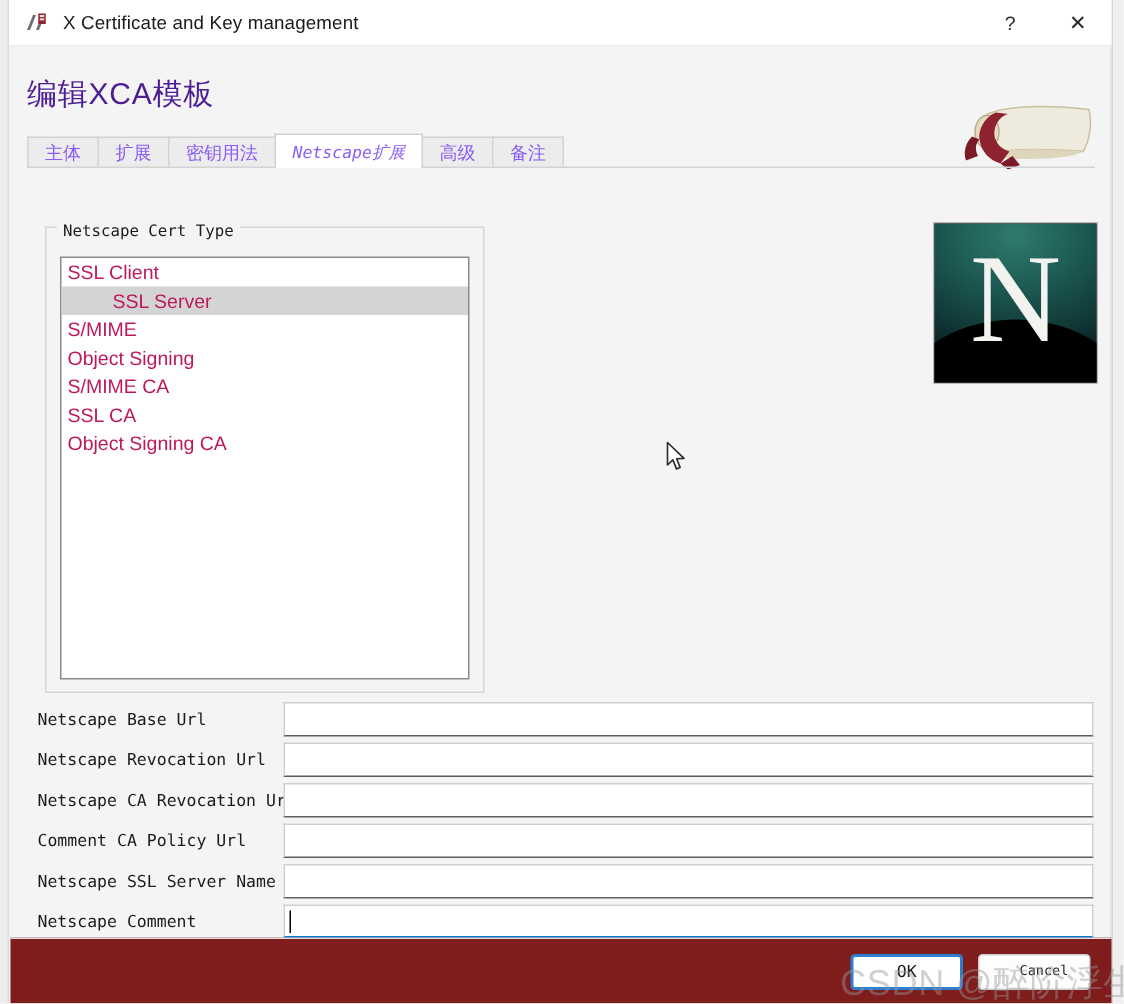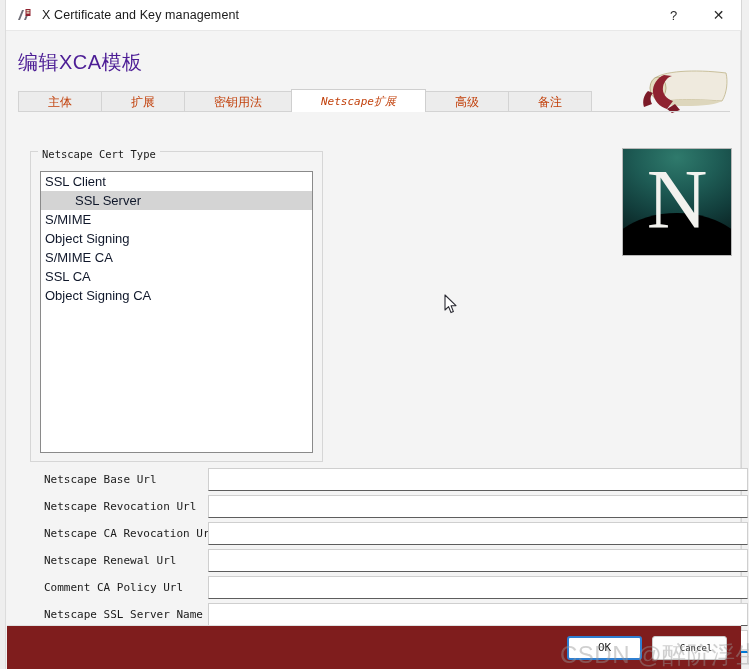--- a/index.html
+++ b/index.html
@@ -73,23 +73,23 @@
   }
 
   
   .tabbar {
     position: absolute; left: 11px; top: 58px;
     width: 712px; height: 23px;
     display: flex; align-items: flex-end;
   }
   .tab {
     height: 21px;
-    padding: 0 29px;
+    padding: 0 11px;
     display: flex; align-items: center; justify-content: center;
-    font-size: 12px; color: #c2410c;
+    font-size: 12px; color: #8b5cf6;
     background: #ececec;
     border: 1px solid #d3d3d3;
     border-bottom: none;
     margin-right: -1px;
     white-space: nowrap;
   }
   .tab.active {
     background: #ffffff;
     height: 23px;
     border-color: #cfcfcf;
@@ -122,21 +122,21 @@
   .listbox {
     position: absolute; left: 33px; top: 140px;
     width: 273px; height: 282px;
     background: #ffffff;
     border: 1px solid #8a8a8a;
     overflow: hidden;
   }
   .list-item {
     height: 19px; line-height: 19px;
     padding-left: 4px;
-    font-size: 13px; color: #0f172a;
+    font-size: 13px; color: #be185d;
     white-space: nowrap;
   }
   .list-item.selected { background: #d4d4d4; padding-left: 34px; }
 
   
   .ns-logo {
     position: absolute; left: 615px; top: 117px;
     width: 110px; height: 108px;
     border: 1px solid #b9b9b9;
     overflow: hidden;
@@ -156,21 +156,21 @@
     position: absolute; left: 0; top: 0; width: 100%; height: 100%;
     display: flex; align-items: center; justify-content: center;
     font-family: "Liberation Serif", serif;
     font-size: 84px; font-weight: 400; color: #f2f2ee;
     line-height: 1;
     padding-bottom: 4px;
   }
 
   
   .form {
-    position: absolute; left: 27px; top: 436px;
+    position: absolute; left: 8px; top: 436px;
     width: 714px;
   }
   .frow {
     display: flex; align-items: center;
     height: 24px; margin-bottom: 3px;
   }
   .flabel {
     width: 174px; flex: none;
     font-family: "DejaVu Sans Mono", monospace;
     font-size: 11px; color: #1a1a1a;
@@ -320,24 +320,20 @@
       <div class="frow">
         <div class="flabel">Netscape Revocation Url</div>
         <div class="finput"></div>
       </div>
 
       <div class="frow">
         <div class="flabel">Netscape CA Revocation Url</div>
         <div class="finput"></div>
       </div>
 
-      <div class="frow">
-        <div class="flabel">Netscape Renewal Url</div>
-        <div class="finput"></div>
-      </div>
 
       <div class="frow">
         <div class="flabel">Comment CA Policy Url</div>
         <div class="finput"></div>
       </div>
 
       <div class="frow">
         <div class="flabel">Netscape SSL Server Name</div>
         <div class="finput"></div>
       </div>

